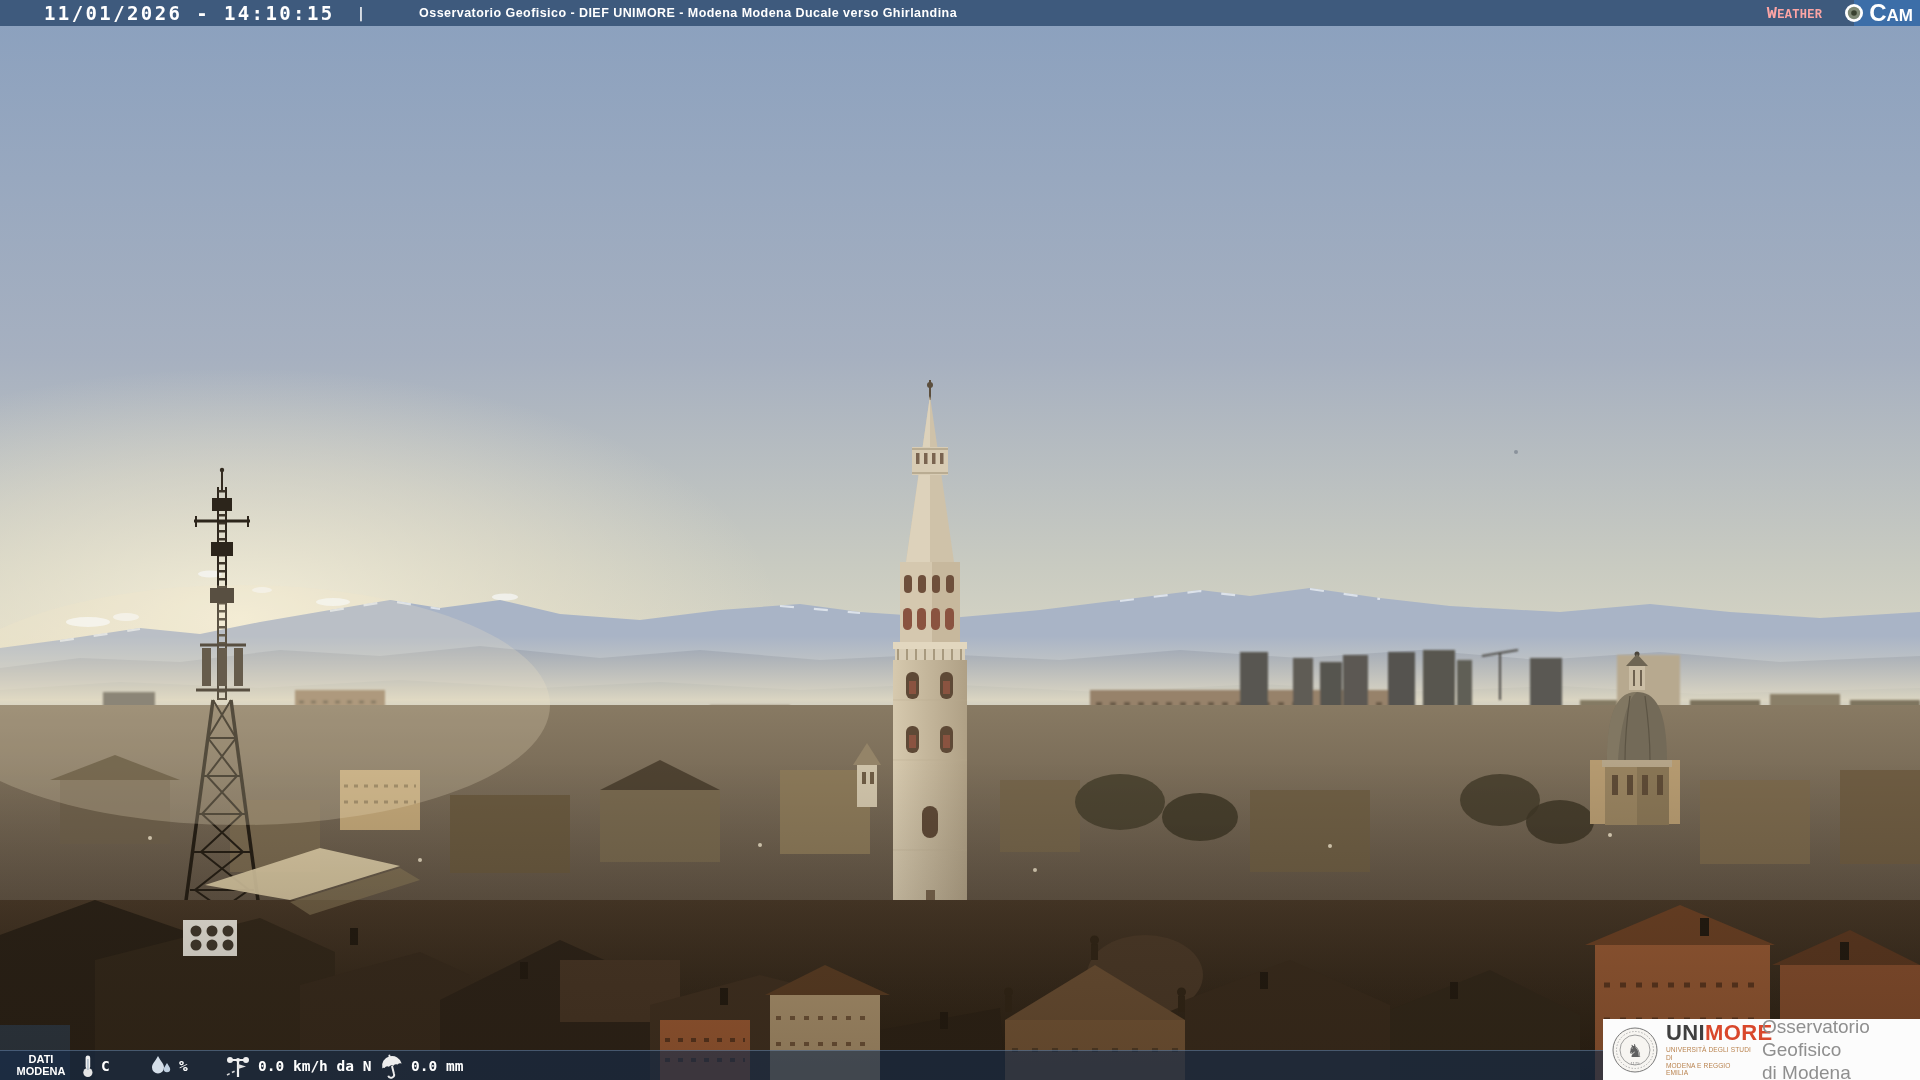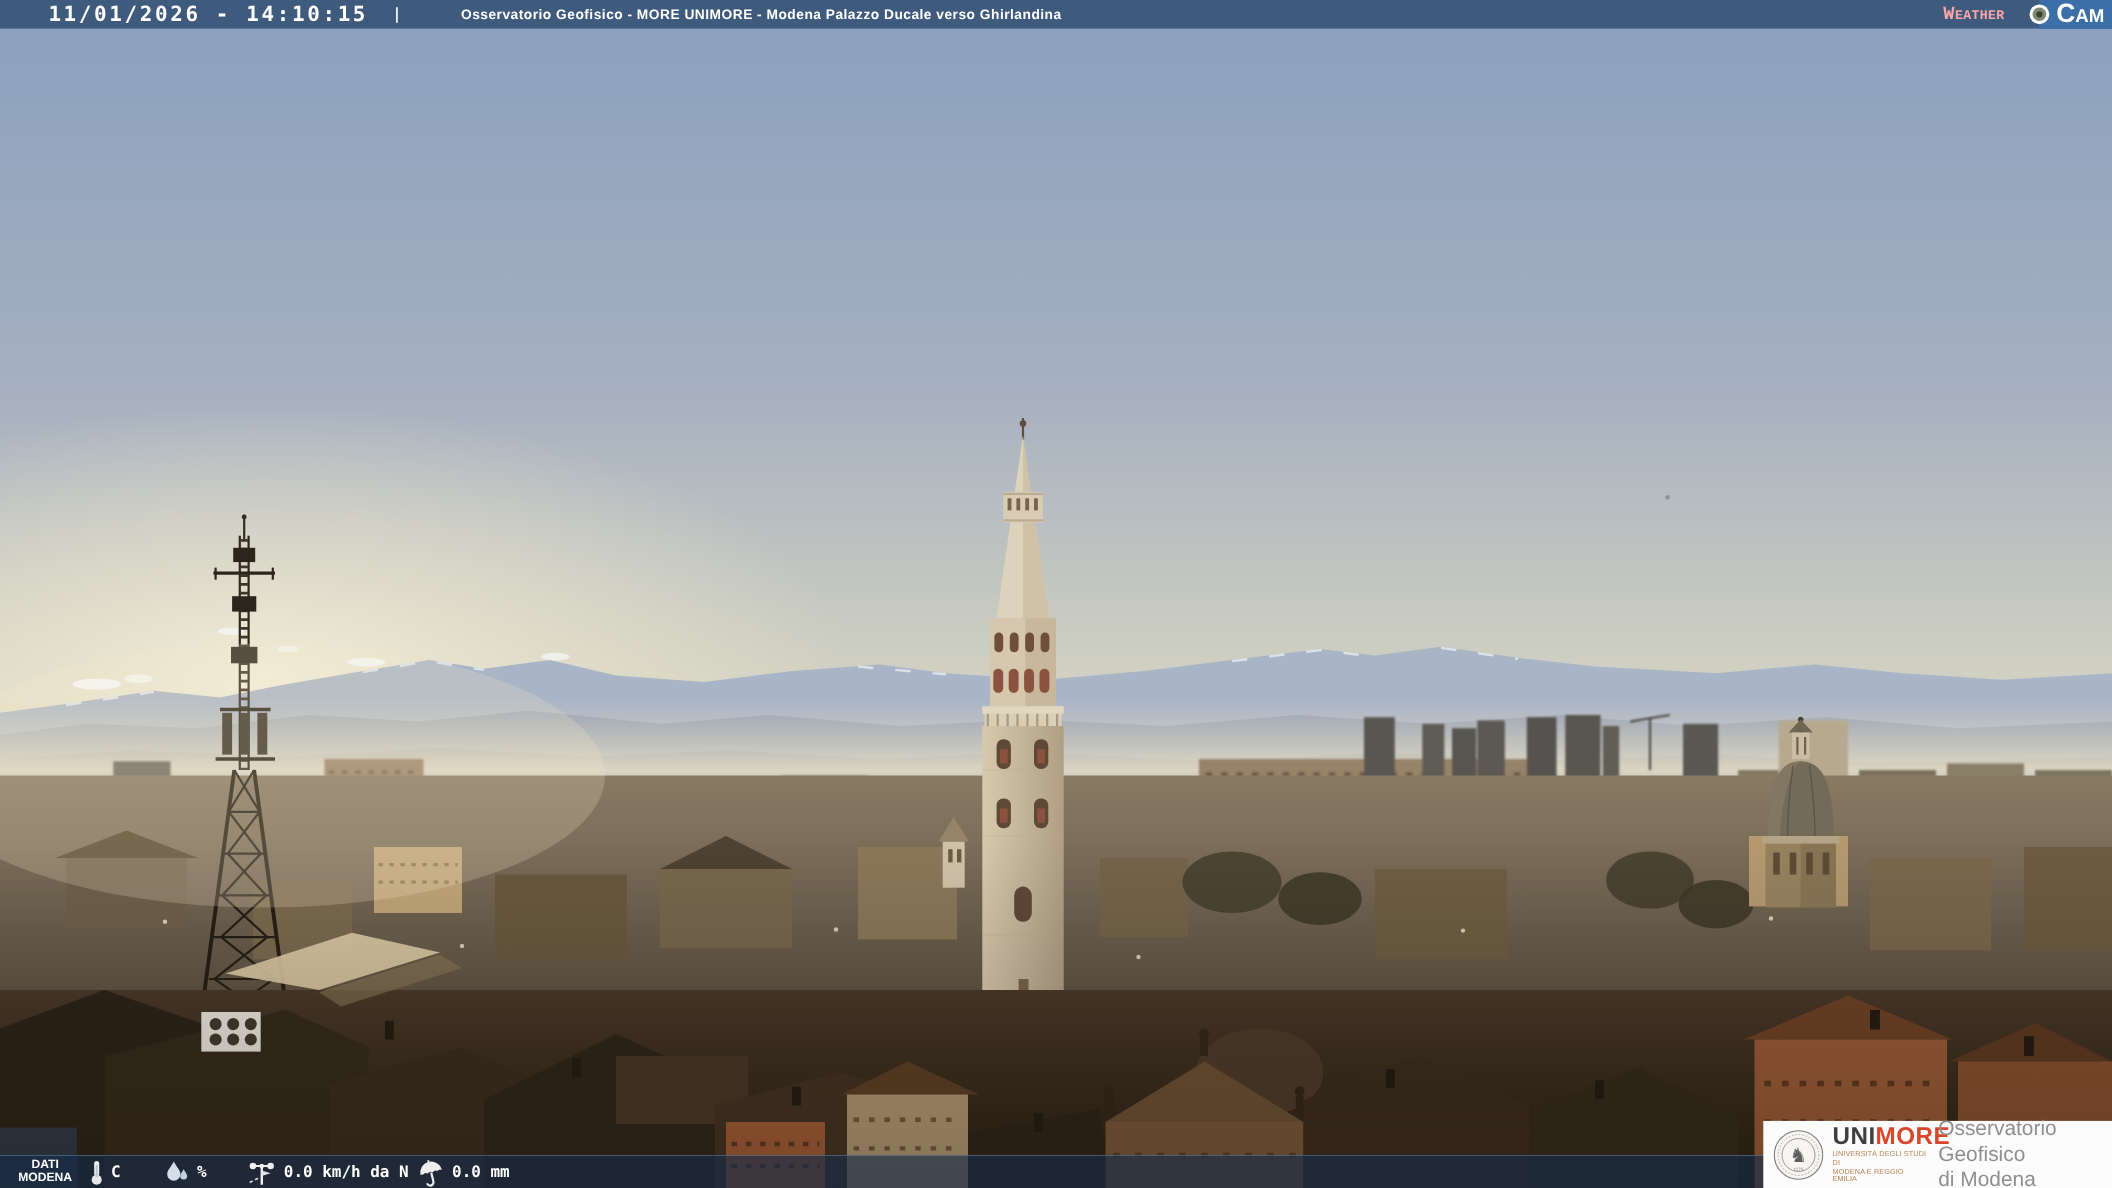--- a/index.html
+++ b/index.html
@@ -375,21 +375,21 @@
     </g>
   </g>
 
   <rect x="0" y="760" width="1920" height="320" fill="url(#warm)"></rect>
   <ellipse cx="240" cy="705" rx="310" ry="120" fill="#F4E8C8" opacity=".22"></ellipse>
 </svg>
 
 <div class="top-bar">
   <span class="ts">11/01/2026 - 14:10:15</span>
   <span class="sep">|</span>
-  <span class="cam-title">Osservatorio Geofisico - MORE UNIMORE - Modena Palazzo Ducale verso Ghirlandina</span>
+  <span class="cam-title">Osservatorio Geofisico - DIEF UNIMORE - Modena Modena Ducale verso Ghirlandina</span>
   <div class="wc">
     <span class="wc-weather">Weather</span>
     <div class="wc-cambox">
       <svg class="wc-lens" viewBox="0 0 20 20">
         <circle cx="10" cy="10" r="9" fill="#FFFFFF"></circle>
         <circle cx="10" cy="10" r="6.2" fill="#7E8874"></circle>
         <circle cx="10" cy="10" r="2.8" fill="#39412F"></circle>
       </svg>
       <span>Cam</span>
     </div>

